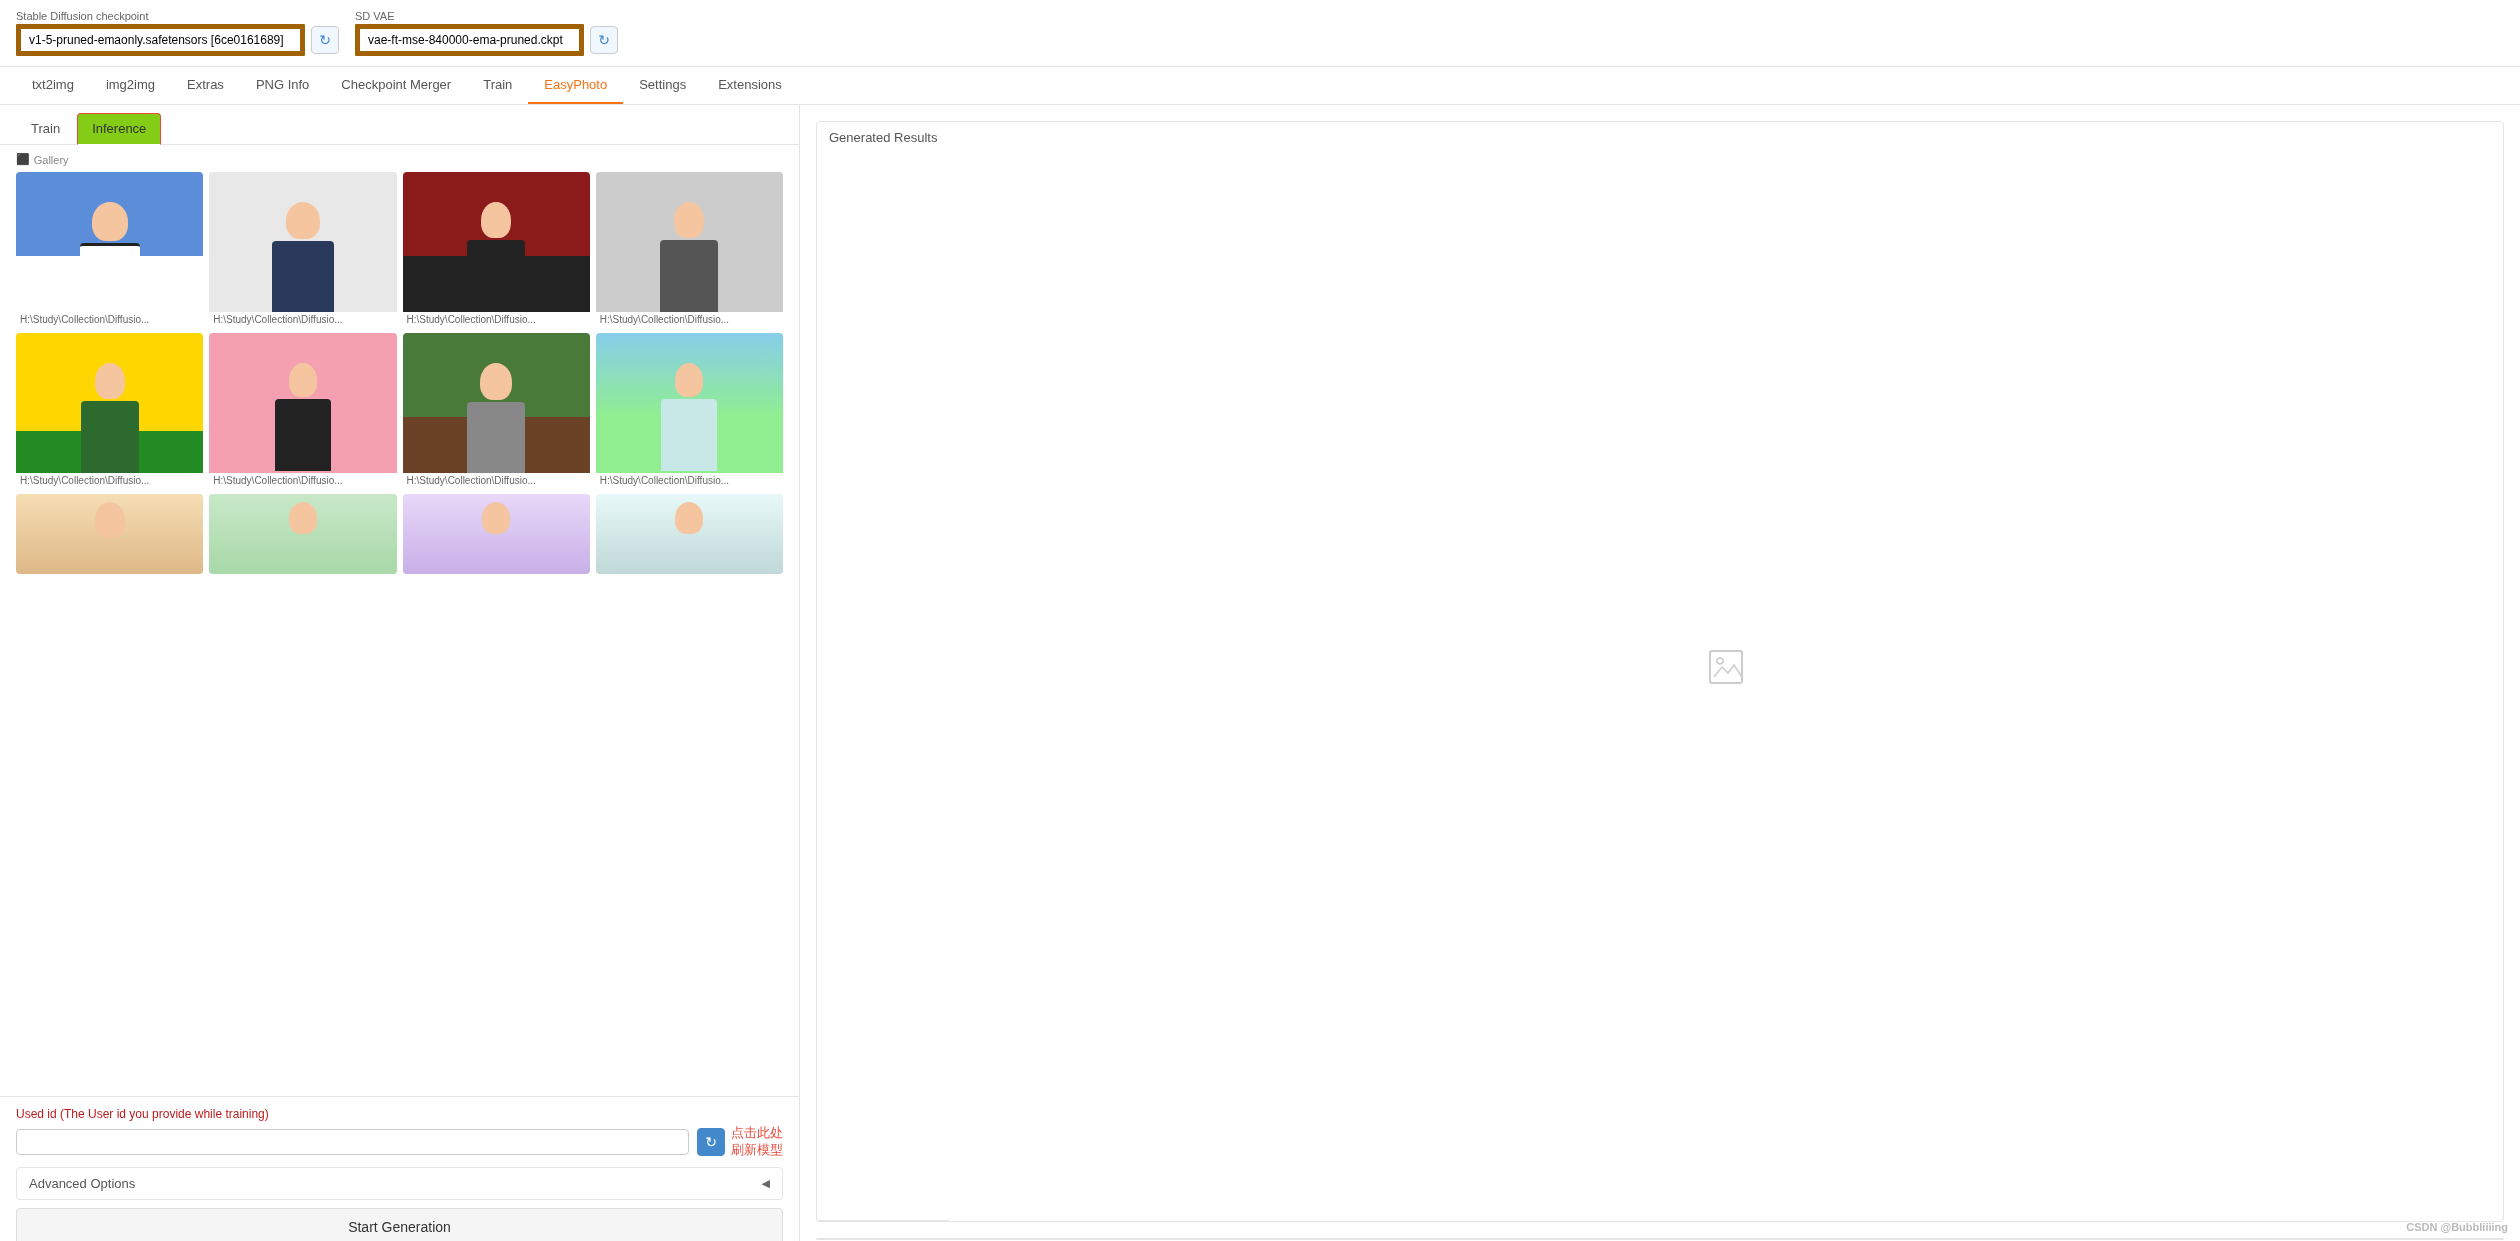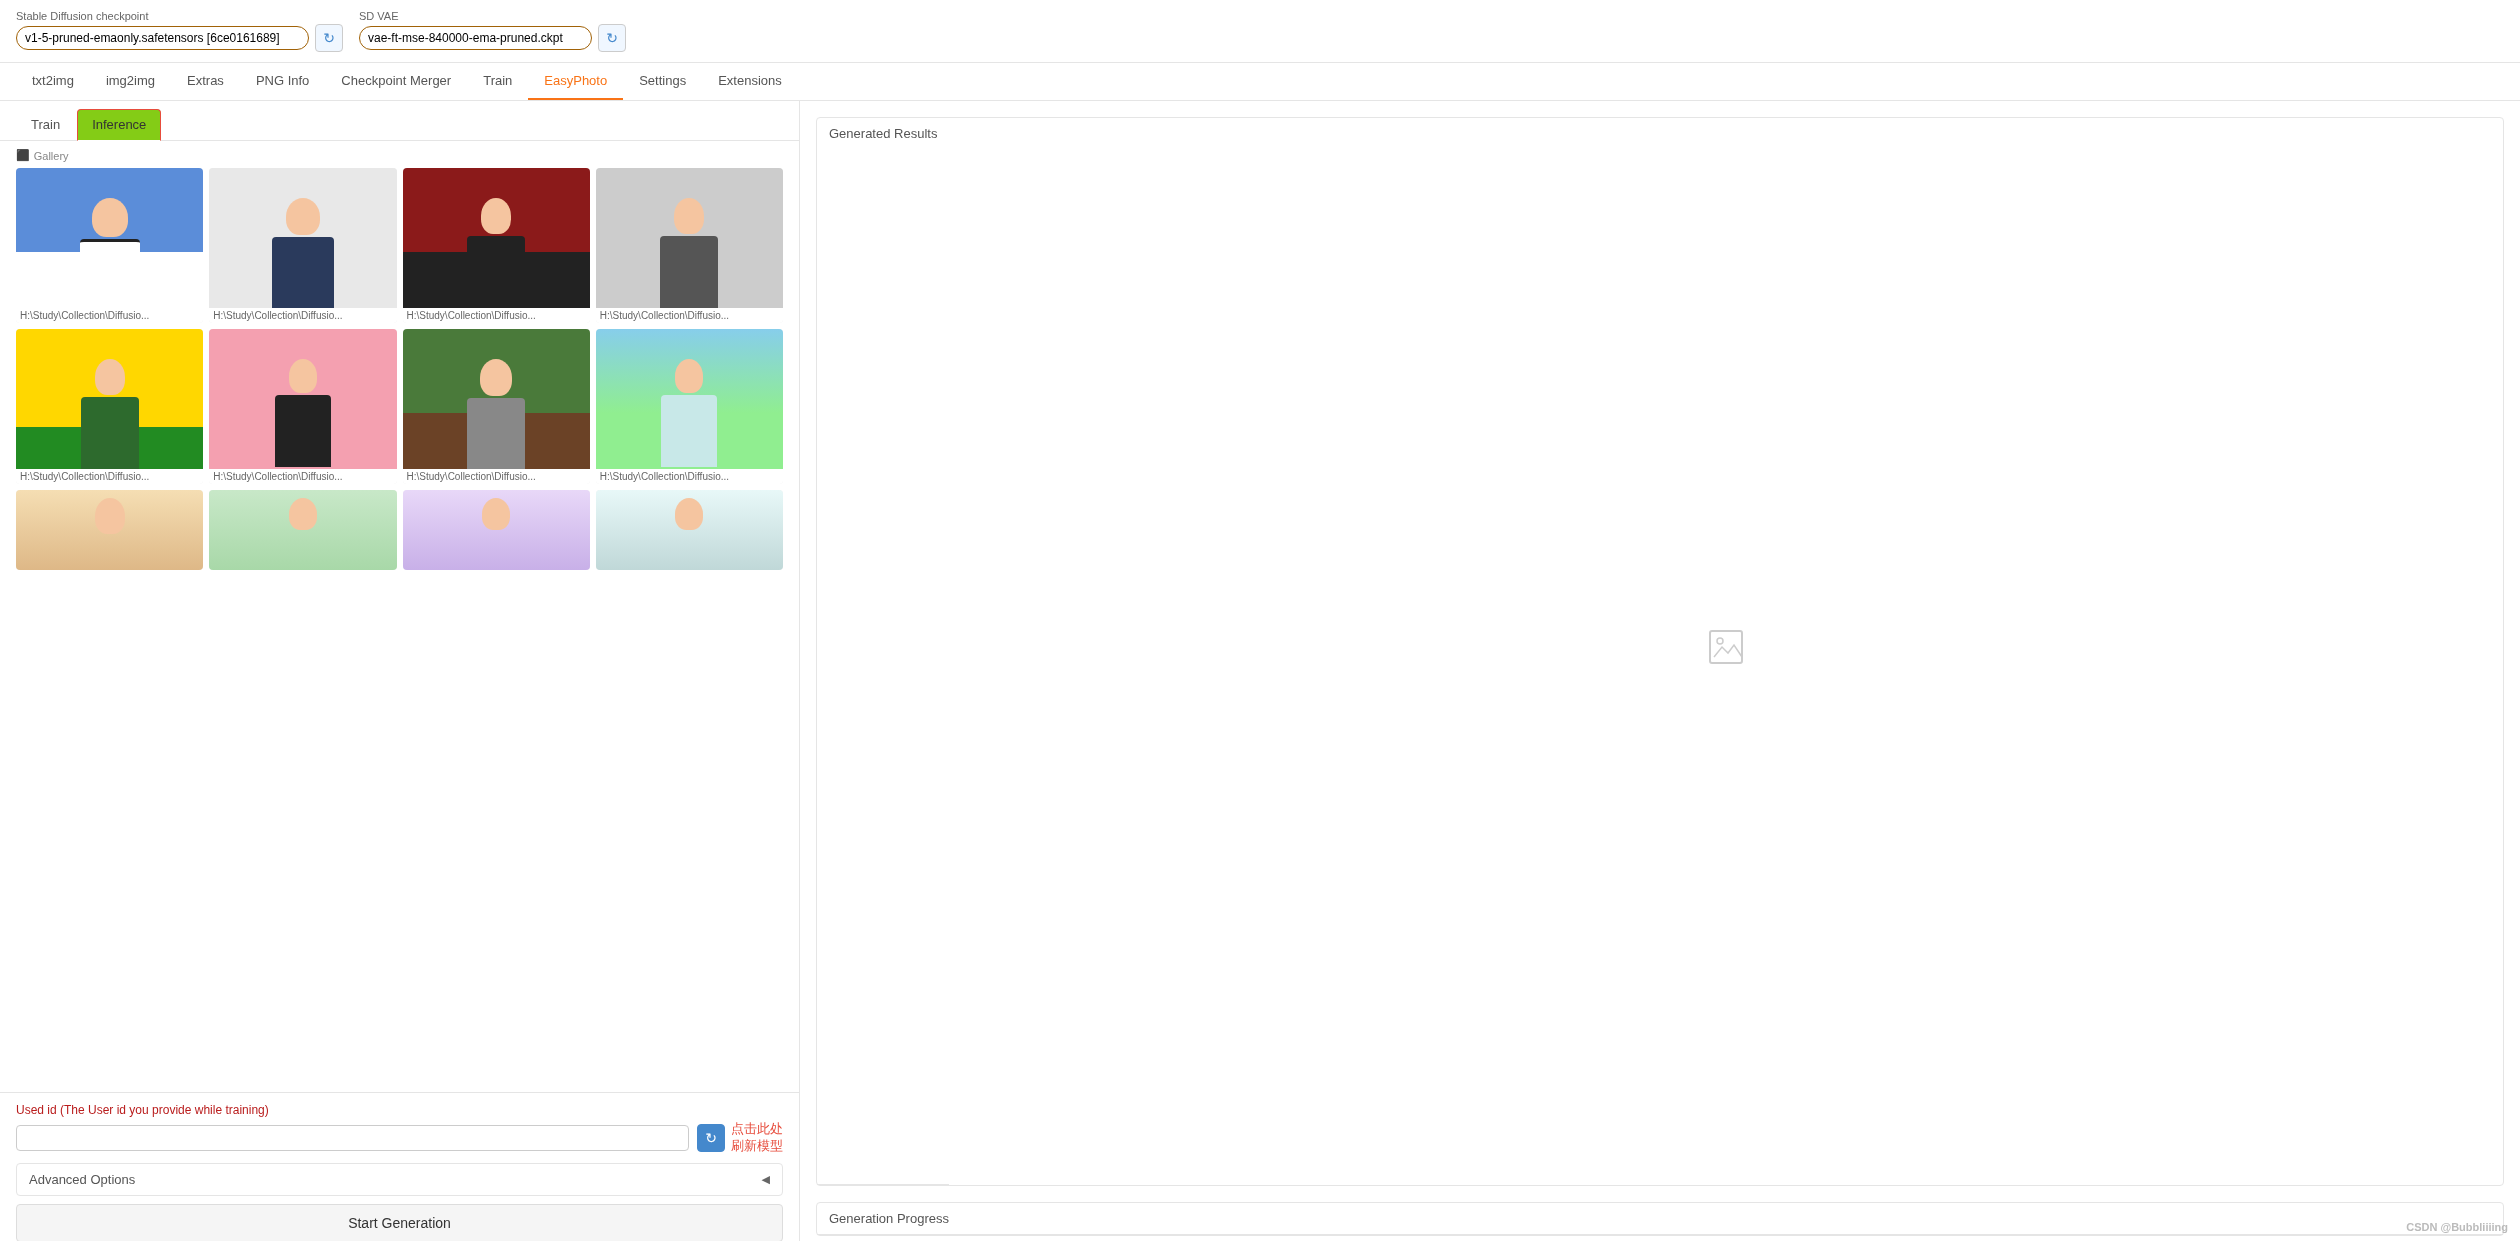--- a/index.html
+++ b/index.html
@@ -3,21 +3,21 @@
   <meta charset="utf-8">
   <style>
     * { box-sizing: border-box; margin: 0; padding: 0; }
     body { font-family: -apple-system, BlinkMacSystemFont, 'Segoe UI', sans-serif; background: #fff; color: #333; font-size: 13px; }
 
     
     .top-bar { display: flex; align-items: center; gap: 16px; padding: 10px 16px; border-bottom: 1px solid #e5e5e5; }
     .checkpoint-group, .vae-group { display: flex; flex-direction: column; gap: 2px; }
     .group-label { font-size: 11px; color: #666; }
     .select-row { display: flex; align-items: center; gap: 6px; }
-    .model-select { border: 1px solid #a16207; border-radius: 12px; padding: 4px 28px 4px 8px; font-size: 12px; background: #fff; appearance: none; min-width: 220px; cursor: pointer; }
+    .model-select { border: 5px solid #a16207; border-radius: 1px; padding: 4px 16px 4px 8px; font-size: 12px; background: #fff; appearance: none; min-width: 220px; cursor: pointer; }
     .refresh-btn { width: 28px; height: 28px; border: 1px solid #ccc; border-radius: 4px; background: #f0f7ff; cursor: pointer; display: flex; align-items: center; justify-content: center; color: #4488cc; font-size: 14px; }
 
     
     .nav-tabs { display: flex; align-items: center; gap: 0; padding: 0 16px; border-bottom: 1px solid #e5e5e5; background: #fff; }
     .nav-tab { padding: 10px 16px; font-size: 13px; cursor: pointer; color: #555; border-bottom: 2px solid transparent; white-space: nowrap; }
     .nav-tab.active { color: #f97316; border-bottom: 2px solid #f97316; font-weight: 500; }
 
     
     .main-layout { display: flex; height: calc(100vh - 90px); }
 
@@ -295,19 +295,18 @@
           <svg width="40" height="40" viewBox="0 0 40 40" fill="none" xmlns="http://www.w3.org/2000/svg">
             <rect x="4" y="4" width="32" height="32" rx="2" stroke="#ccc" stroke-width="2" fill="none"></rect>
             <path d="M8 30 L16 20 L22 26 L28 18 L36 30" stroke="#ccc" stroke-width="1.5" fill="none"></path>
             <circle cx="14" cy="14" r="3" stroke="#ccc" stroke-width="1.5" fill="none"></circle>
           </svg>
         </span>
       </div>
     </div>
 
     <div class="progress-section">
-      <div class="progress-header">Generation Progress</div>
     </div>
 
   </div>
 </div>
 
 <div class="watermark">CSDN @Bubbliiiing</div>
 
 </body></html>

